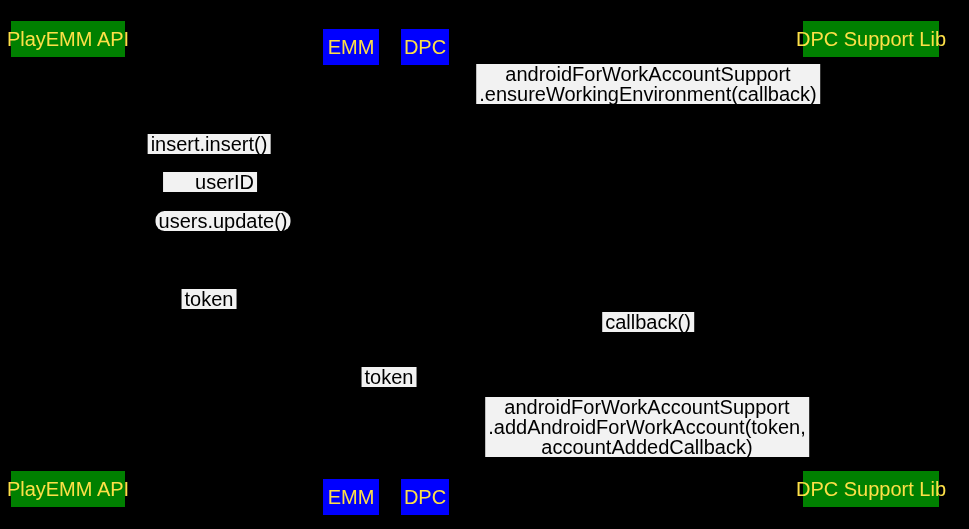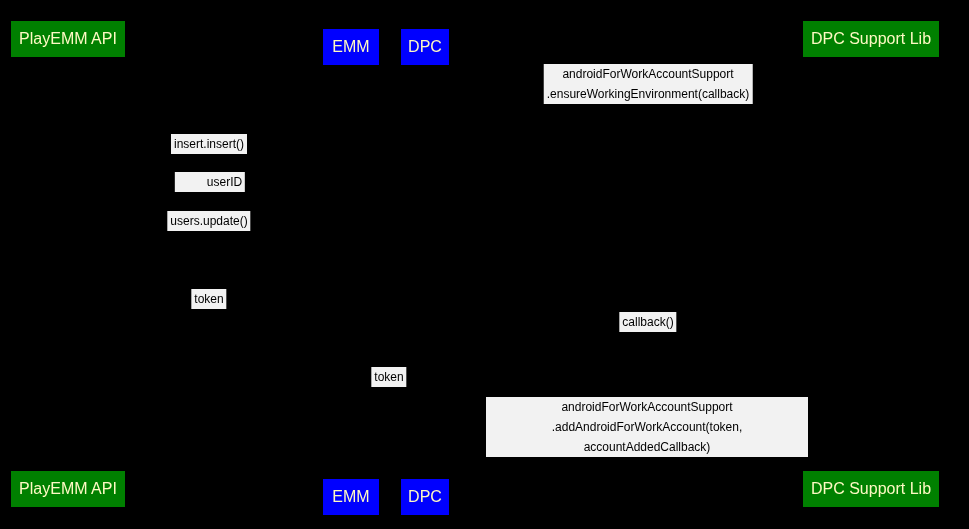--- a/index.html
+++ b/index.html
@@ -16,54 +16,54 @@
     width: 969px;
     height: 529px;
     background: #000000;
   }
   .part {
     position: absolute;
     height: 36px;
     display: flex;
     align-items: center;
     justify-content: center;
-    color: #fef9c3;
-    font-size: 16px;
+    color: #fde047;
+    font-size: 20px;
     white-space: nowrap;
     box-sizing: border-box;
   }
   .part.green { background: #008000; }
   .part.blue  { background: #0000ff; margin-top: 8px; }
   .msg {
     position: absolute;
     transform: translateX(-50%);
     background: #f2f2f2;
     color: #000000;
-    font-size: 12px;
+    font-size: 20px;
     line-height: 20px;
     padding: 0 3px;
     text-align: center;
     white-space: pre-line;
   }
 </style>
 </head>
 <body>
 
 <div class="diagram">
 
   <div class="part green" style="left:11px;  top:21px; width:114px;">PlayEMM API</div>
   <div class="part blue" style="left:323px; top:21px; width:56px;">EMM</div>
   <div class="part blue" style="left:401px; top:21px; width:48px;">DPC</div>
   <div class="part green" style="left:803px; top:21px; width:136px;">DPC Support Lib</div>
 
   <div class="msg" style="left:648px; top:64px;">androidForWorkAccountSupport
 .ensureWorkingEnvironment(callback)</div>
   <div class="msg" style="left:209px; top:134px;">insert.insert()</div>
   <div class="msg" style="left:210px; top:172px;padding-left:32px;">userID</div>
-  <div class="msg" style="left:209px; top:211px;">users.update()</div>
+  <div class="msg" style="left:223px; top:211px;border-radius:9px;">users.update()</div>
   <div class="msg" style="left:209px; top:289px;">token</div>
   <div class="msg" style="left:648px; top:312px;">callback()</div>
   <div class="msg" style="left:389px; top:367px;">token</div>
   <div class="msg" style="left:647px; top:397px;">androidForWorkAccountSupport
 .addAndroidForWorkAccount(token, accountAddedCallback)</div>
 
   <div class="part green" style="left:11px;  top:471px; width:114px;">PlayEMM API</div>
   <div class="part blue" style="left:323px; top:471px; width:56px;">EMM</div>
   <div class="part blue" style="left:401px; top:471px; width:48px;">DPC</div>
   <div class="part green" style="left:803px; top:471px; width:136px;">DPC Support Lib</div>

